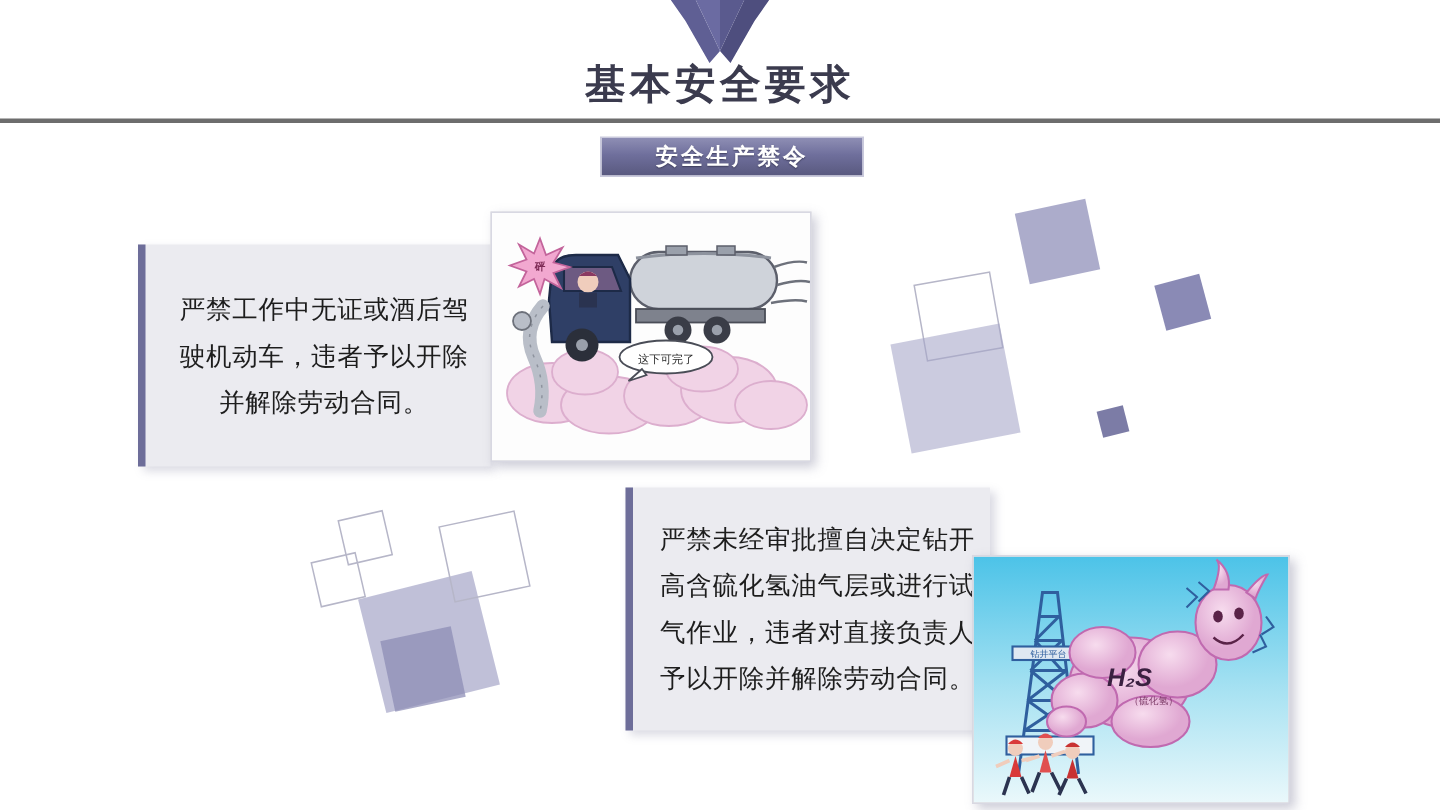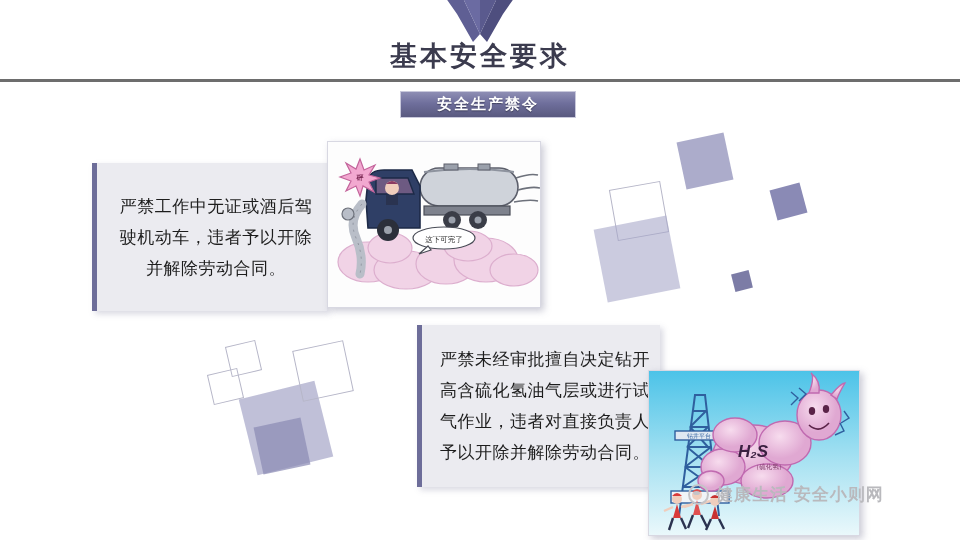--- a/index.html
+++ b/index.html
@@ -322,18 +322,14 @@
         <g transform="translate(60,124)">
           <circle cx="6" cy="6" r="5" fill="#f0cdbc"></circle>
           <path d="M1 3 q5 -6 10 0 z" fill="#c83232"></path>
           <path d="M6 11 l-4 13 l8 0 z" fill="#c83232"></path>
           <path d="M2 24 l-5 11 M10 24 l5 10" stroke="#2b3350" stroke-width="2.4" fill="none"></path>
         </g>
       </g>
     </svg>
   </div>
 
-  <div class="wm-gray">
-    <span class="wm-gray-circle"></span>
-    <span>健康生活 安全小则网</span>
-  </div>
 
 </div>
 
 </body></html>

